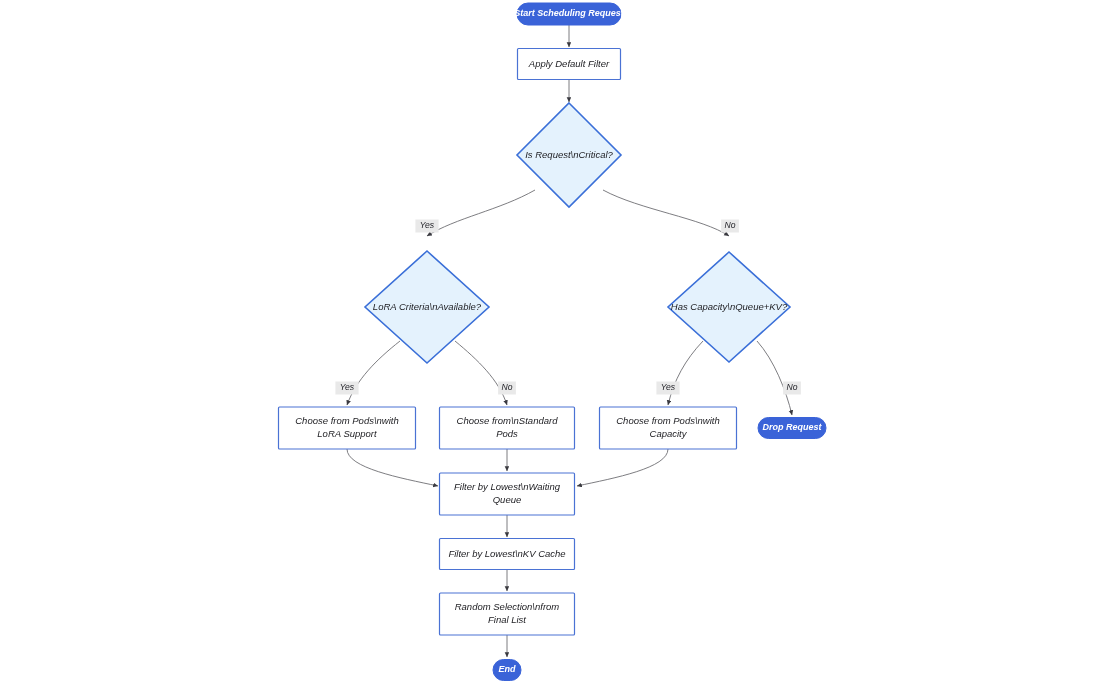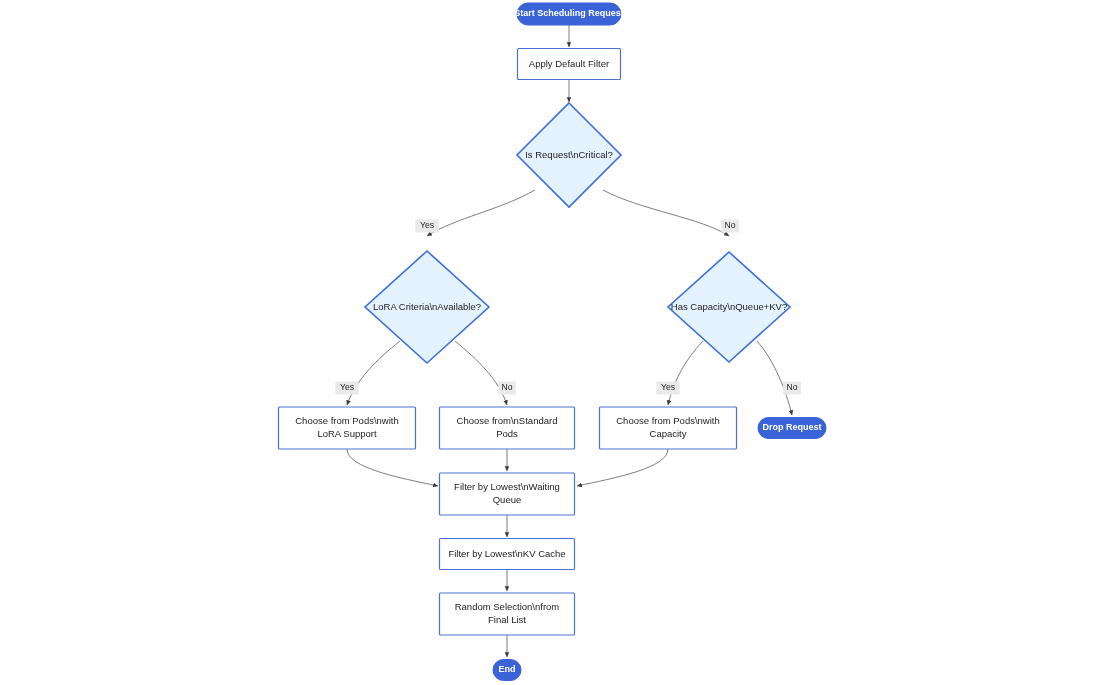--- a/index.html
+++ b/index.html
@@ -10,20 +10,21 @@
   body {
     width: 1103px;
     height: 685px;
     overflow: hidden;
     font-family: "Liberation Sans", sans-serif;
   }
   #flowchart-root {
     position: relative;
     width: 1103px;
     height: 685px;
+    font-style: italic;
   }
   svg#flow-svg {
     display: block;
     width: 1103px;
     height: 685px;
   }
   .node-rect {
     fill: #ffffff;
     stroke: #4a72d4;
     stroke-width: 1.2;

